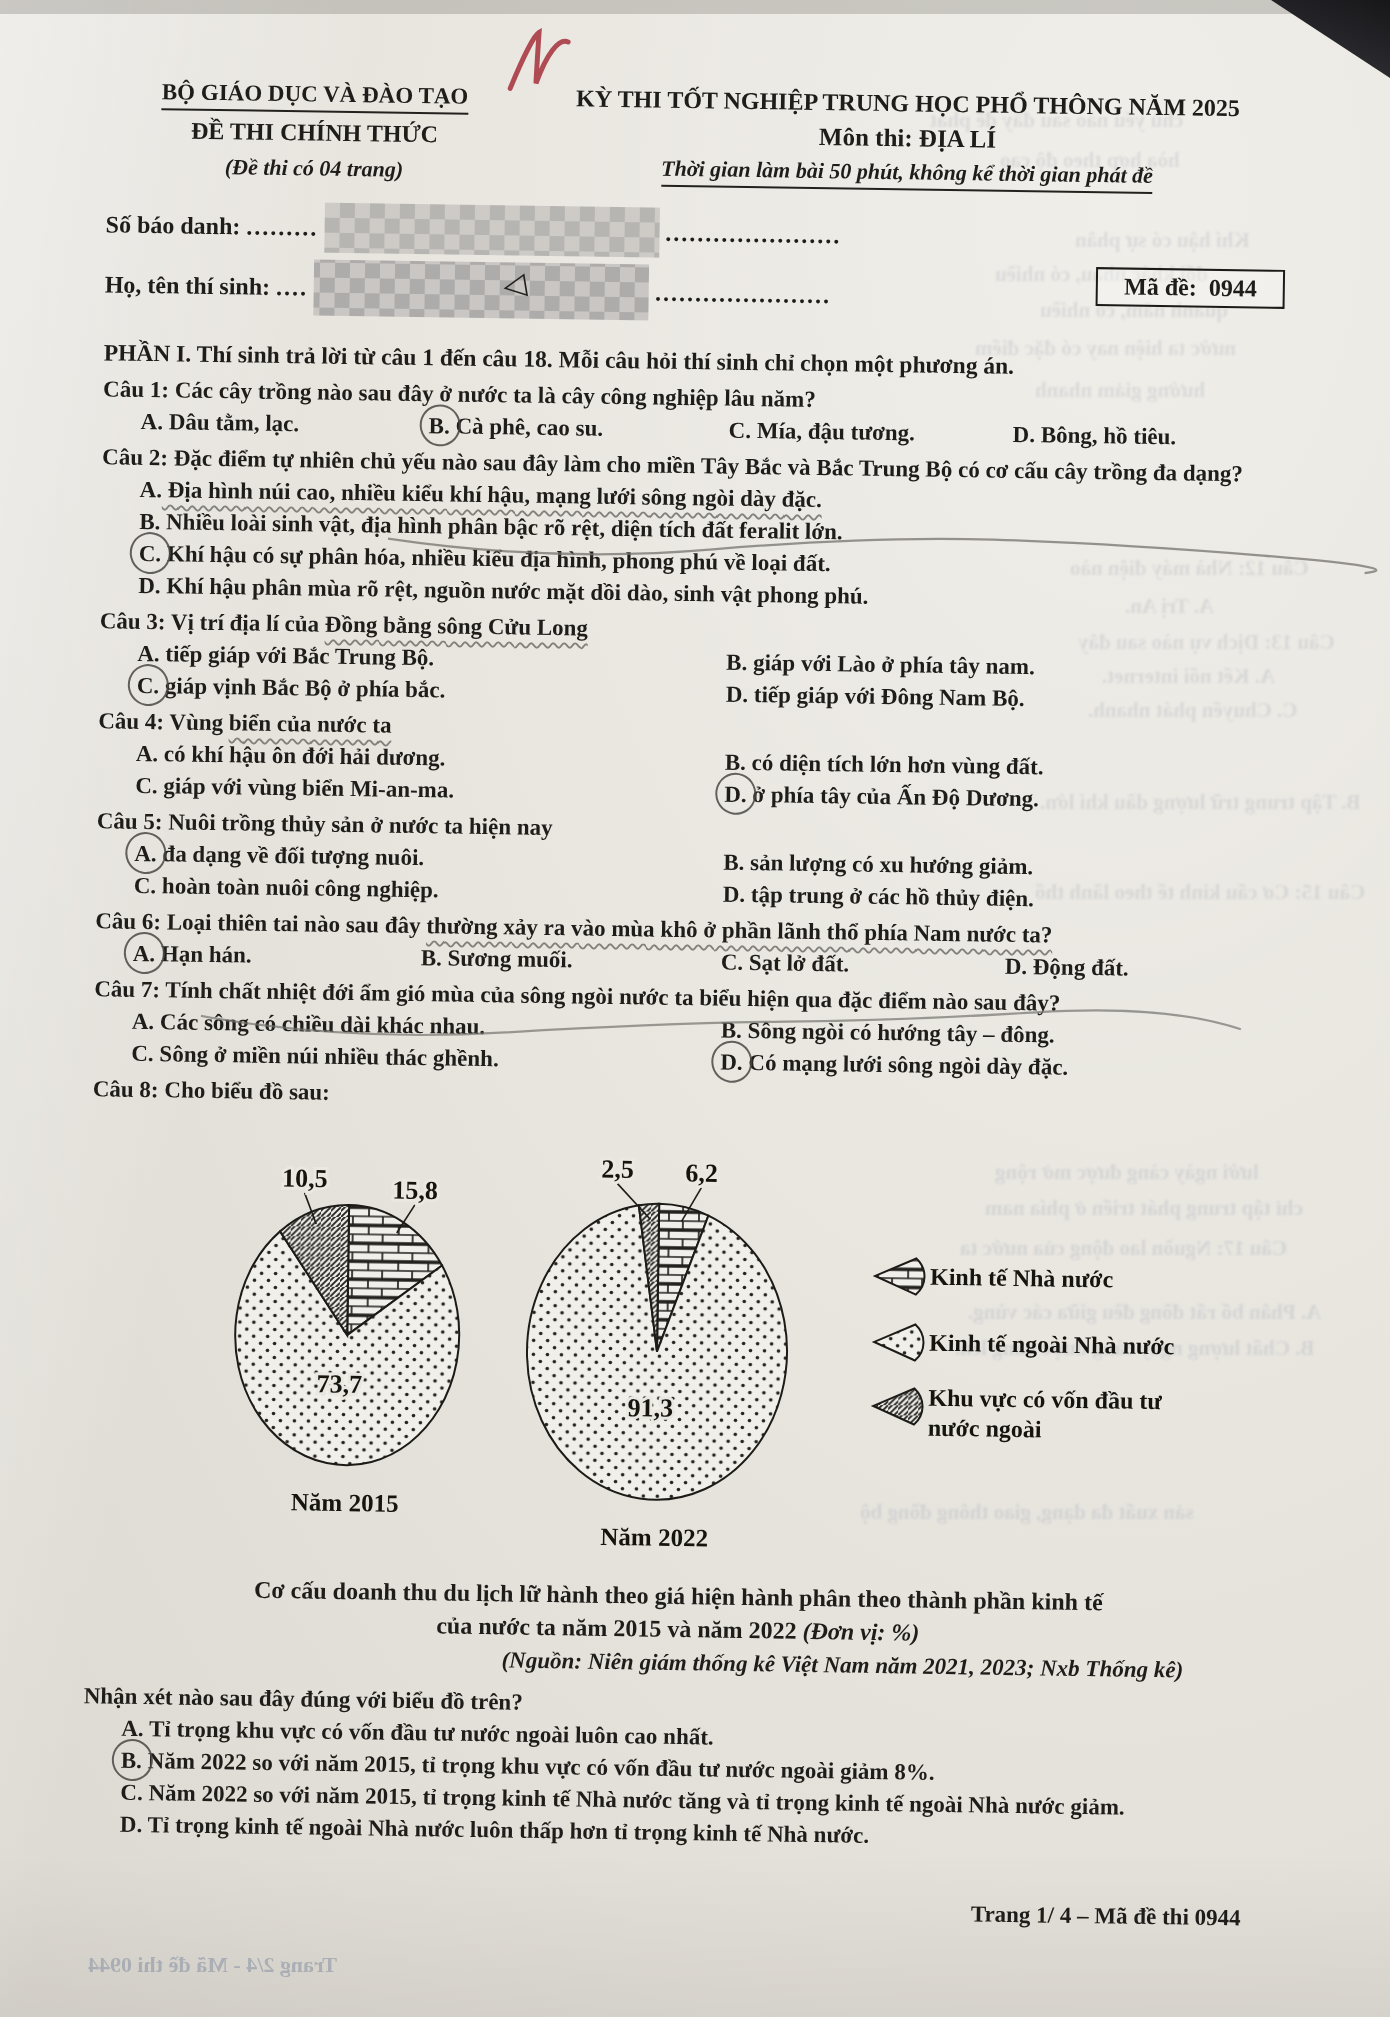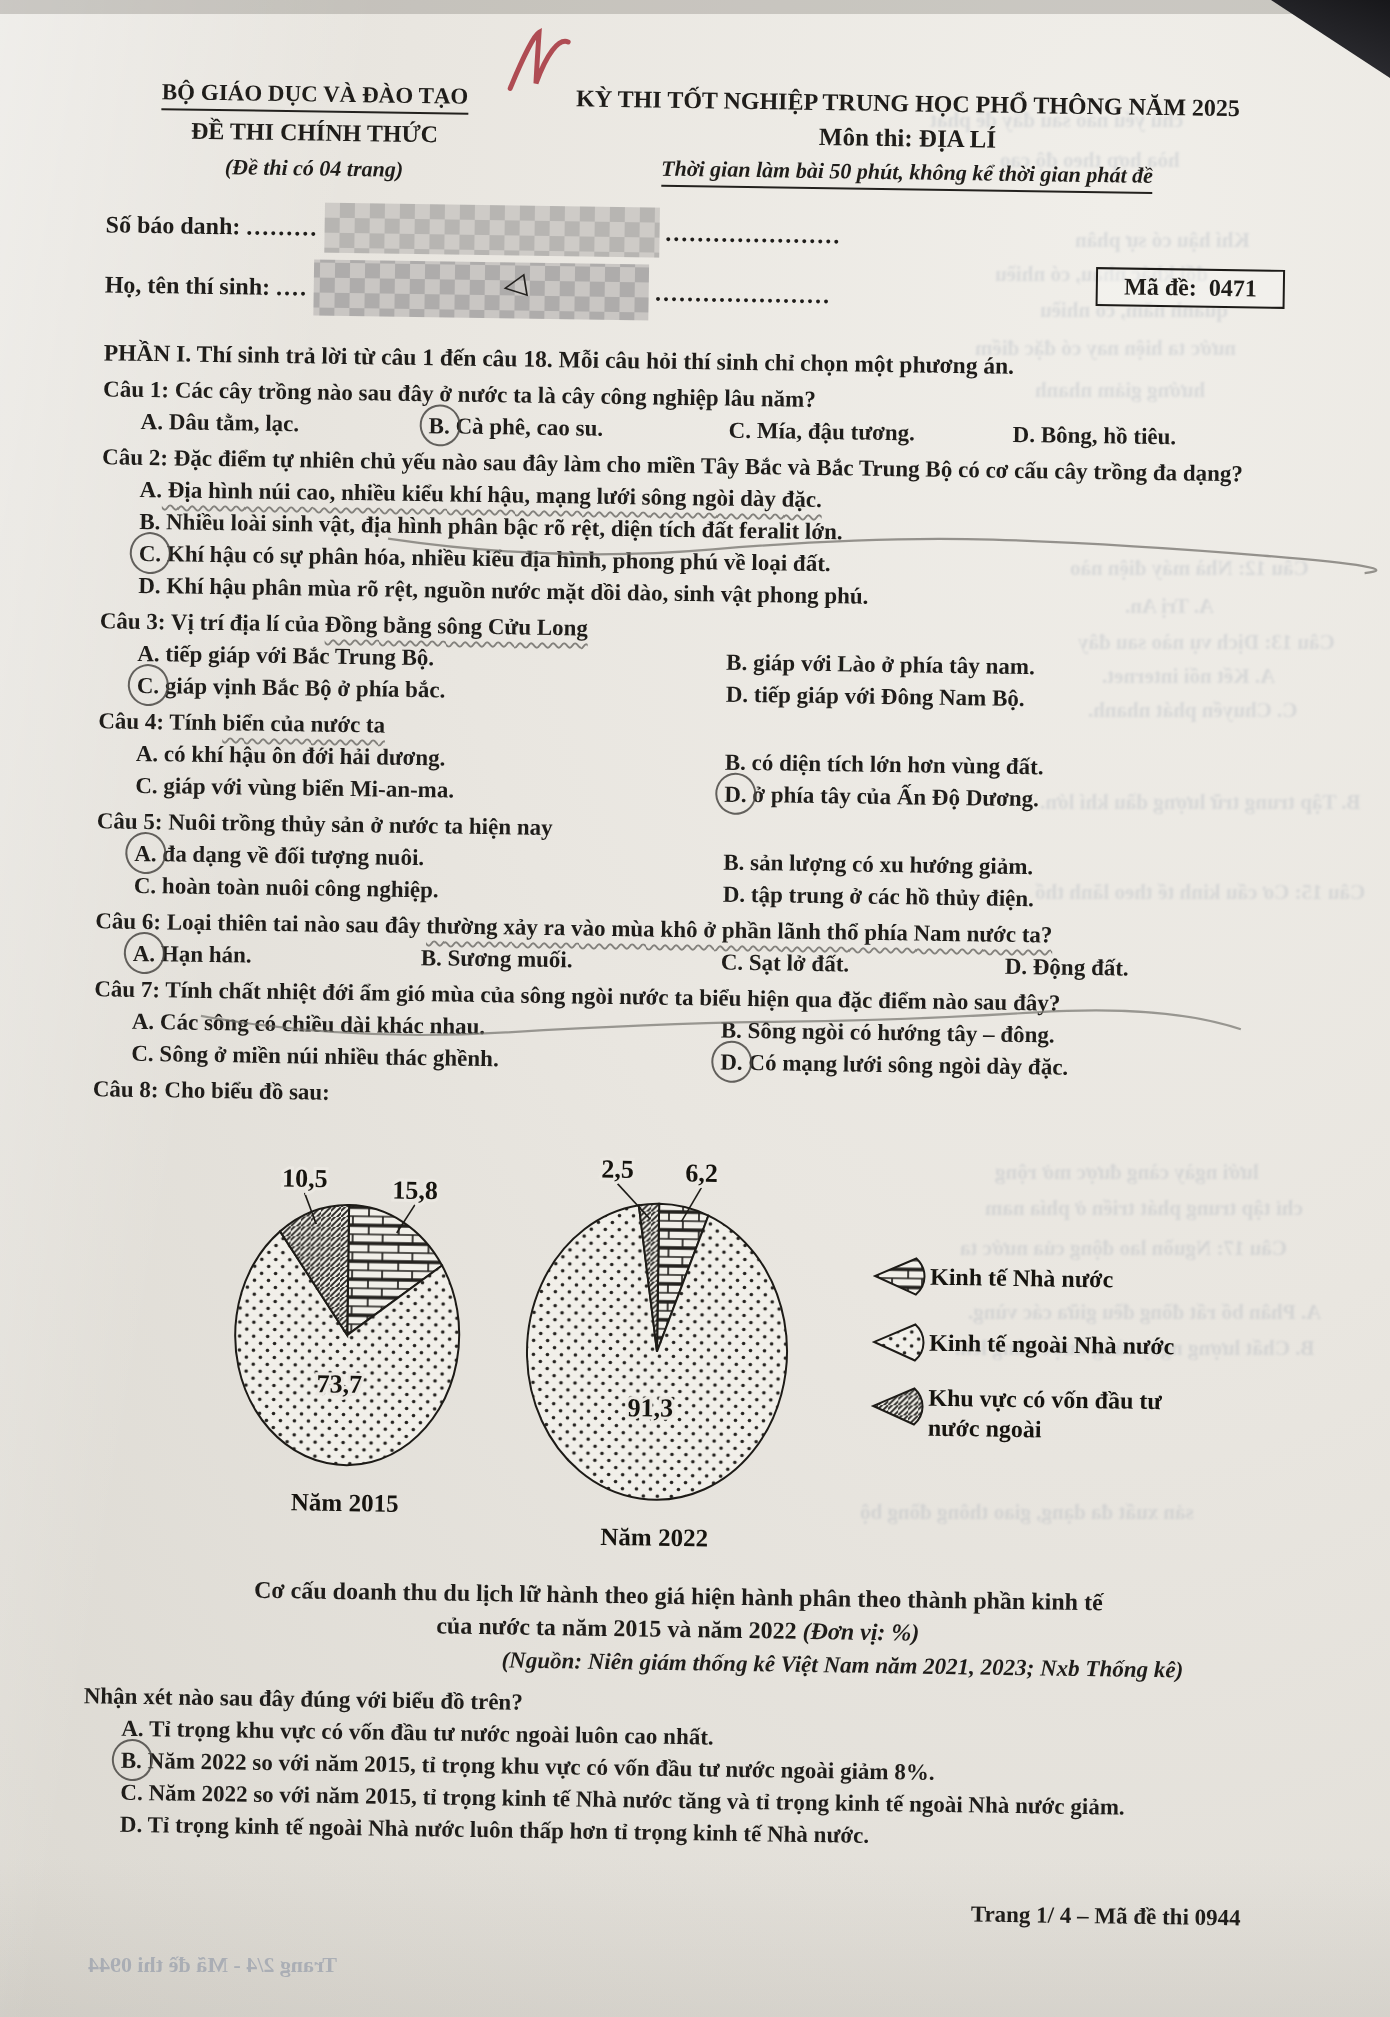--- a/index.html
+++ b/index.html
@@ -142,21 +142,21 @@
           <span class="dots">......................</span>
         </div>
         <div class="idrow">
           <span>Họ, tên thí sinh:</span>&nbsp;
           <span class="dots">....</span>
           <span class="mosaic m2"></span>
           <span class="dots">......................</span>
         </div>
         <div class="codebox">
           <span>Mã đề:</span>&nbsp;
-          <span>0471</span>
+          <span>0944</span>
         </div>
         <div class="tri-mark">◁</div>
       </div>
 
       <div class="part-heading">
         <span>PHẦN I.</span><span> Thí sinh trả lời từ câu 1 đến câu 18. Mỗi câu hỏi thí sinh chỉ chọn một phương án.</span>
       </div>
 
       <div id="questions">
           <div class="question">
@@ -180,21 +180,21 @@
           <div class="question">
             <div class="stem"><span class="qlabel">Câu 3: </span><span>Vị trí địa lí của </span><span class="squiggle">Đồng bằng sông Cửu Long</span></div>
             <div class="opts grid2">
               <span class="opt"><span class="okey">A.</span><span class="otext"> tiếp giáp với Bắc Trung Bộ.</span></span>
               <span class="opt"><span class="okey">B.</span><span class="otext"> giáp với Lào ở phía tây nam.</span></span>
               <span class="opt"><span class="okey circled">C.</span><span class="otext"> giáp vịnh Bắc Bộ ở phía bắc.</span></span>
               <span class="opt"><span class="okey">D.</span><span class="otext"> tiếp giáp với Đông Nam Bộ.</span></span>
             </div>
           </div>
           <div class="question">
-            <div class="stem"><span class="qlabel">Câu 4: </span><span>Tính </span><span class="squiggle">biển của nước ta</span></div>
+            <div class="stem"><span class="qlabel">Câu 4: </span><span>Vùng </span><span class="squiggle">biển của nước ta</span></div>
             <div class="opts grid2">
               <span class="opt"><span class="okey">A.</span><span class="otext"> có khí hậu ôn đới hải dương.</span></span>
               <span class="opt"><span class="okey">B.</span><span class="otext"> có diện tích lớn hơn vùng đất.</span></span>
               <span class="opt"><span class="okey">C.</span><span class="otext"> giáp với vùng biển Mi-an-ma.</span></span>
               <span class="opt"><span class="okey circled">D.</span><span class="otext"> ở phía tây của Ấn Độ Dương.</span></span>
             </div>
           </div>
           <div class="question">
             <div class="stem"><span class="qlabel">Câu 5: </span><span>Nuôi trồng thủy sản ở nước ta hiện nay</span></div>
             <div class="opts grid2">

